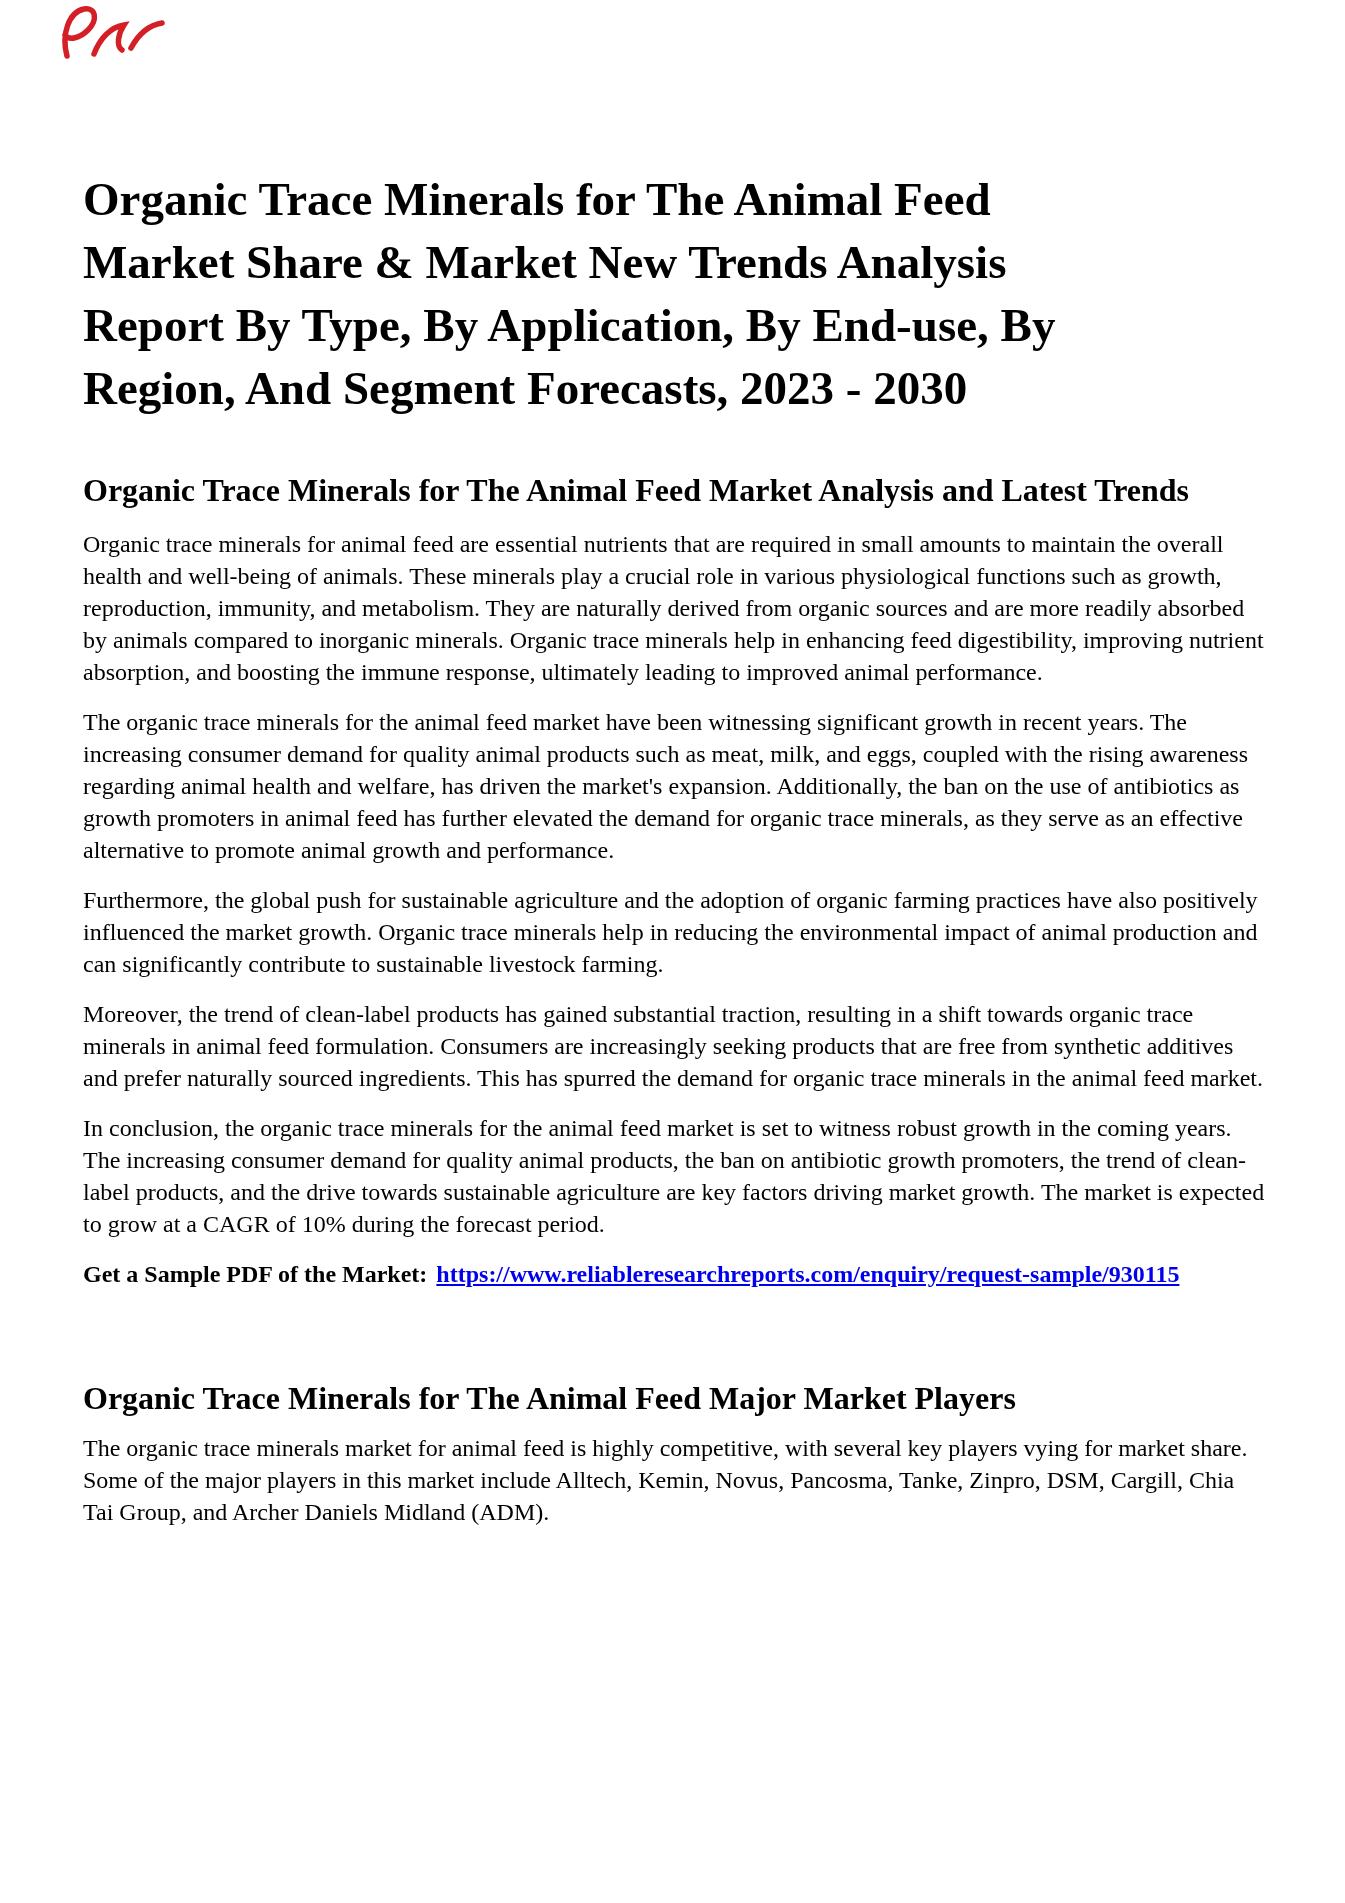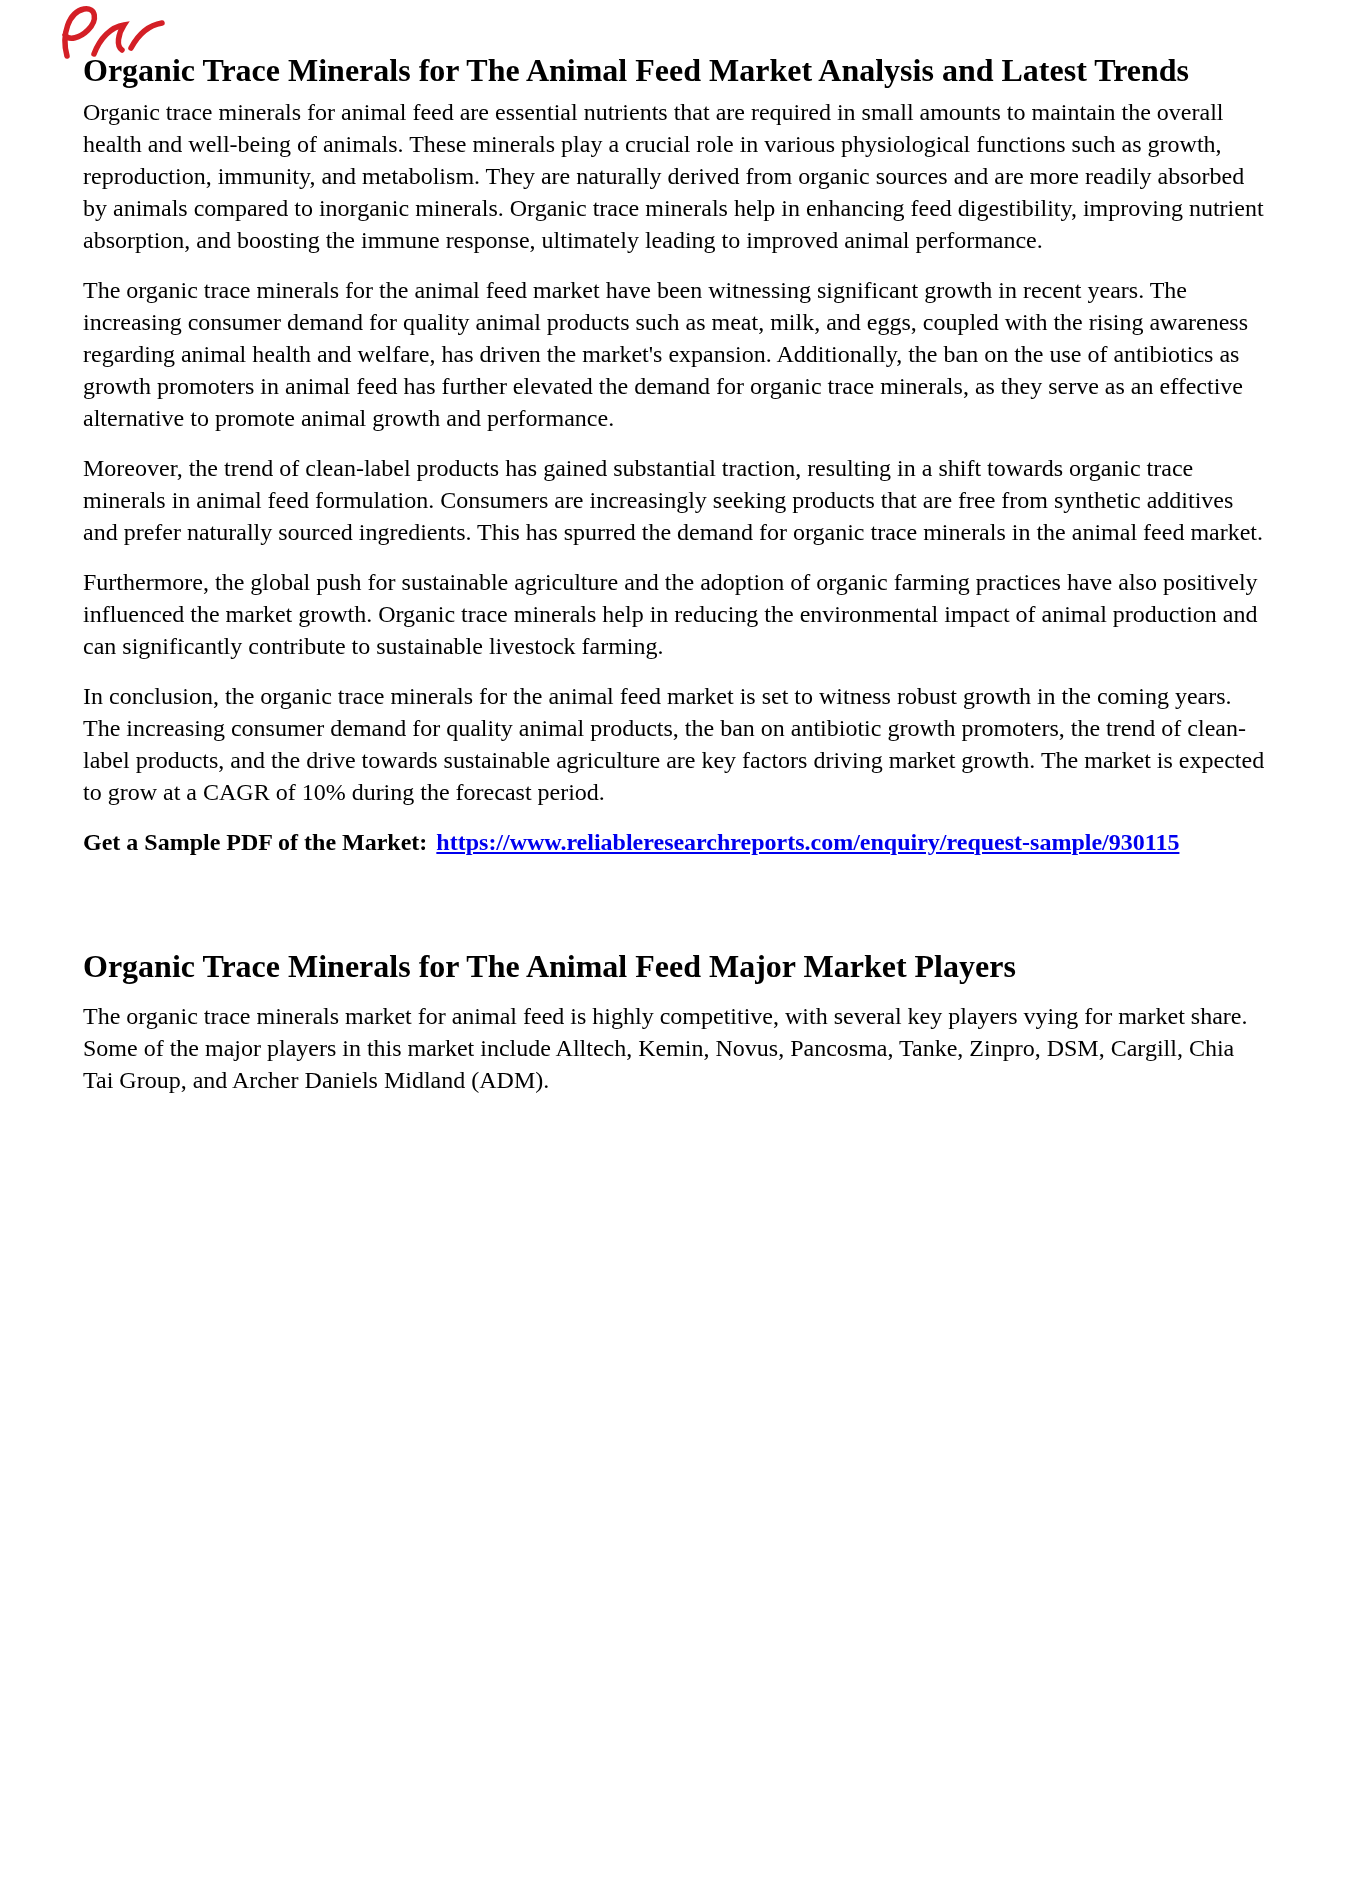--- a/index.html
+++ b/index.html
@@ -45,21 +45,21 @@
   h2.players {
     margin-top: 92px;
   }
   .content p {
     font-size: 24px;
     line-height: 32px;
     margin: 18px 0;
     text-align: left;
   }
   .content p.first {
-    margin-top: 10px;
+    margin-top: 22px;
   }
   p.sample strong {
     font-weight: bold;
   }
   a.report-link {
     color: #0000ee;
     font-weight: bold;
     margin-left: 9px;
   }
 </style>
@@ -71,30 +71,34 @@
   <svg class="logo" viewBox="0 0 110 56" aria-hidden="true">
     <g fill="none" stroke="#d41f26" stroke-width="5.5" stroke-linecap="round">
       <path d="M9,52 C3,30 11,8 26,5 C38,3 40,16 30,26 C22,34 11,37 7,31"></path>
       <path d="M36,50 C42,34 53,23 66,21 C60,30 58,42 64,46"></path>
       <path d="M73,44 C81,29 92,21 104,19"></path>
     </g>
   </svg>
 
   <div class="content">
 
+    <h1 class="title">Organic Trace Minerals for The Animal Feed
+Market Share &amp; Market New Trends Analysis
+Report By Type, By Application, By End-use, By
+Region, And Segment Forecasts, 2023 - 2030</h1>
 
     <h2 class="subhead">Organic Trace Minerals for The Animal Feed Market Analysis and Latest Trends</h2>
 
     <p class="first">Organic trace minerals for animal feed are essential nutrients that are required in small amounts to maintain the overall health and well-being of animals. These minerals play a crucial role in various physiological functions such as growth, reproduction, immunity, and metabolism. They are naturally derived from organic sources and are more readily absorbed by animals compared to inorganic minerals. Organic trace minerals help in enhancing feed digestibility, improving nutrient absorption, and boosting the immune response, ultimately leading to improved animal performance.</p>
 
     <p>The organic trace minerals for the animal feed market have been witnessing significant growth in recent years. The increasing consumer demand for quality animal products such as meat, milk, and eggs, coupled with the rising awareness regarding animal health and welfare, has driven the market's expansion. Additionally, the ban on the use of antibiotics as growth promoters in animal feed has further elevated the demand for organic trace minerals, as they serve as an effective alternative to promote animal growth and performance.</p>
 
+    <p>Furthermore, the global push for sustainable agriculture and the adoption of organic farming practices have also positively influenced the market growth. Organic trace minerals help in reducing the environmental impact of animal production and can significantly contribute to sustainable livestock farming.</p>
+
     <p>Moreover, the trend of clean-label products has gained substantial traction, resulting in a shift towards organic trace minerals in animal feed formulation. Consumers are increasingly seeking products that are free from synthetic additives and prefer naturally sourced ingredients. This has spurred the demand for organic trace minerals in the animal feed market.</p>
-
-    <p>Furthermore, the global push for sustainable agriculture and the adoption of organic farming practices have also positively influenced the market growth. Organic trace minerals help in reducing the environmental impact of animal production and can significantly contribute to sustainable livestock farming.</p>
 
     <p>In conclusion, the organic trace minerals for the animal feed market is set to witness robust growth in the coming years. The increasing consumer demand for quality animal products, the ban on antibiotic growth promoters, the trend of clean-label products, and the drive towards sustainable agriculture are key factors driving market growth. The market is expected to grow at a CAGR of 10% during the forecast period.</p>
 
     <p class="sample">
       <strong>Get a Sample PDF of the Market:</strong><a href="#" class="report-link">https://www.reliableresearchreports.com/enquiry/request-sample/930115</a>
     </p>
 
     <h2 class="subhead players">Organic Trace Minerals for The Animal Feed Major Market Players</h2>
 
     <p>The organic trace minerals market for animal feed is highly competitive, with several key players vying for market share. Some of the major players in this market include Alltech, Kemin, Novus, Pancosma, Tanke, Zinpro, DSM, Cargill, Chia Tai Group, and Archer Daniels Midland (ADM).</p>

